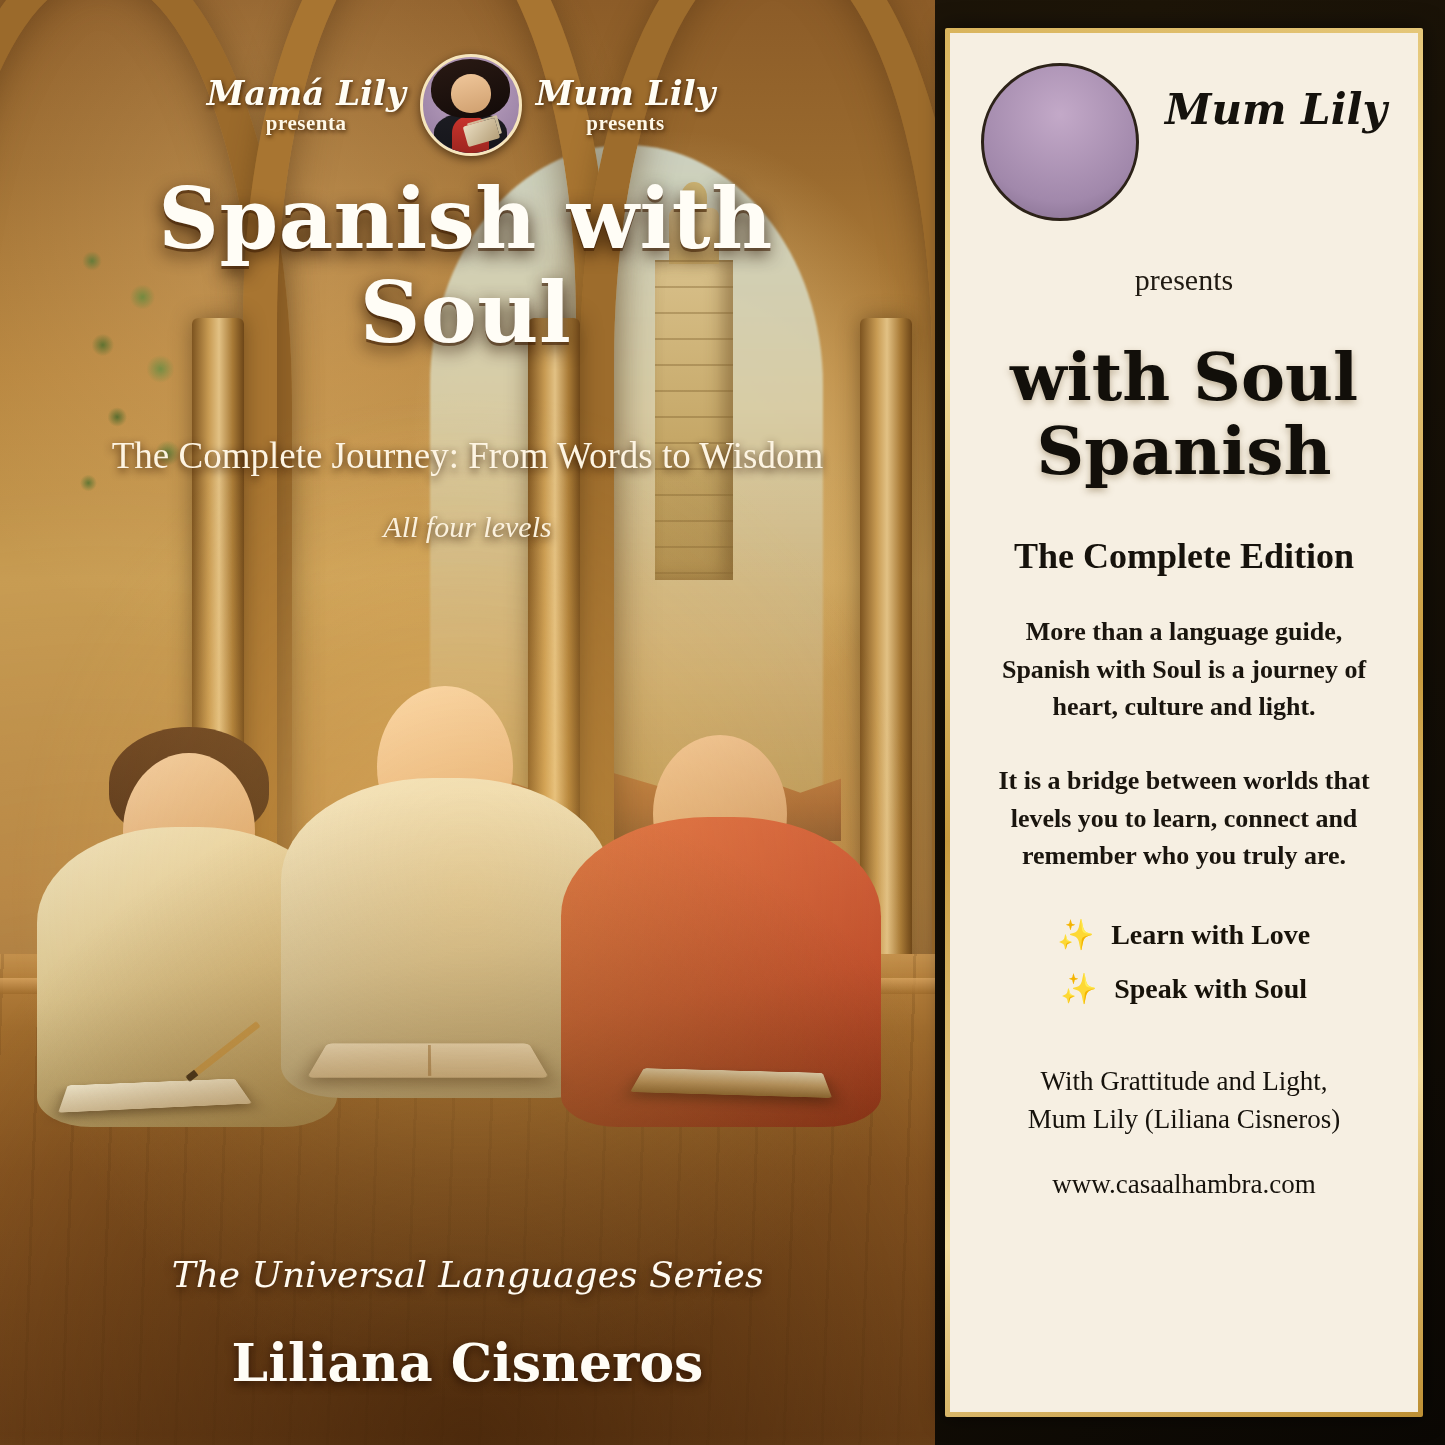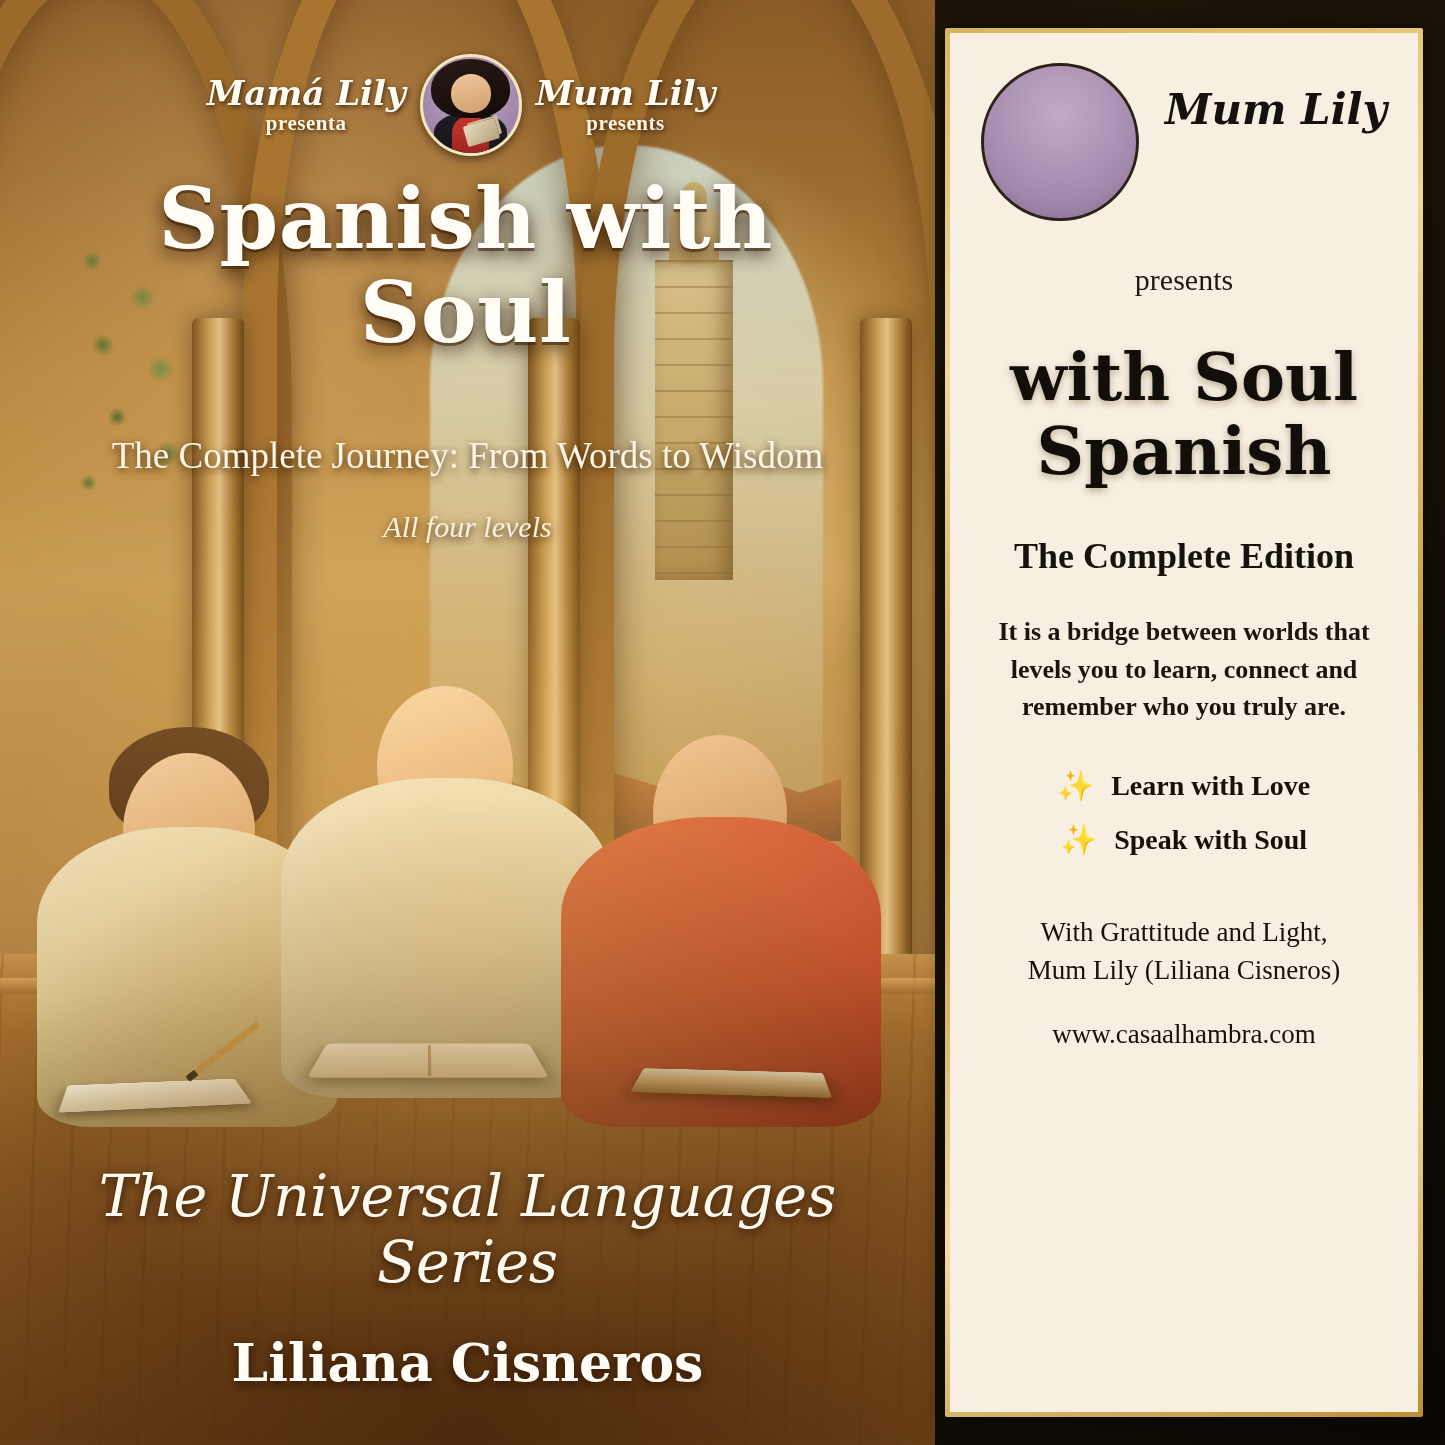--- a/index.html
+++ b/index.html
@@ -391,21 +391,21 @@
     font-size: 30px;
     color: #fbf1dd;
     text-shadow: 0 3px 9px rgba(50,22,0,.9);
   }
   .cover-series {
     position: absolute;
     bottom: 150px;
     left: 0; right: 0;
     font-family: "DejaVu Serif", serif;
     font-style: italic;
-    font-size: 57px;
+    font-size: 36px;
     color: #fffaf0;
     text-shadow: 0 3px 10px rgba(40,16,0,.9);
   }
   .cover-author {
     position: absolute;
     bottom: 52px;
     left: 0; right: 0;
     font-family: "DejaVu Serif", serif;
     font-weight: bold;
     font-size: 52px;
@@ -634,20 +634,21 @@
 
         <div class="panel-presents">presents</div>
 
         <div class="panel-title">
           <div>with Soul</div>
           <div>Spanish</div>
         </div>
 
         <div class="panel-edition">The Complete Edition</div>
 
+        <div class="panel-para">More than a language guide, Spanish with Soul is a journey of heart, culture and light.</div>
         <div class="panel-para">It is a bridge between worlds that levels you to learn, connect and remember who you truly are.</div>
 
 
         <div class="bullets">
           <div class="bullet">
             <span class="spark">✨</span>
             <span>Learn with Love</span>
           </div>
           <div class="bullet">
             <span class="spark">✨</span>

